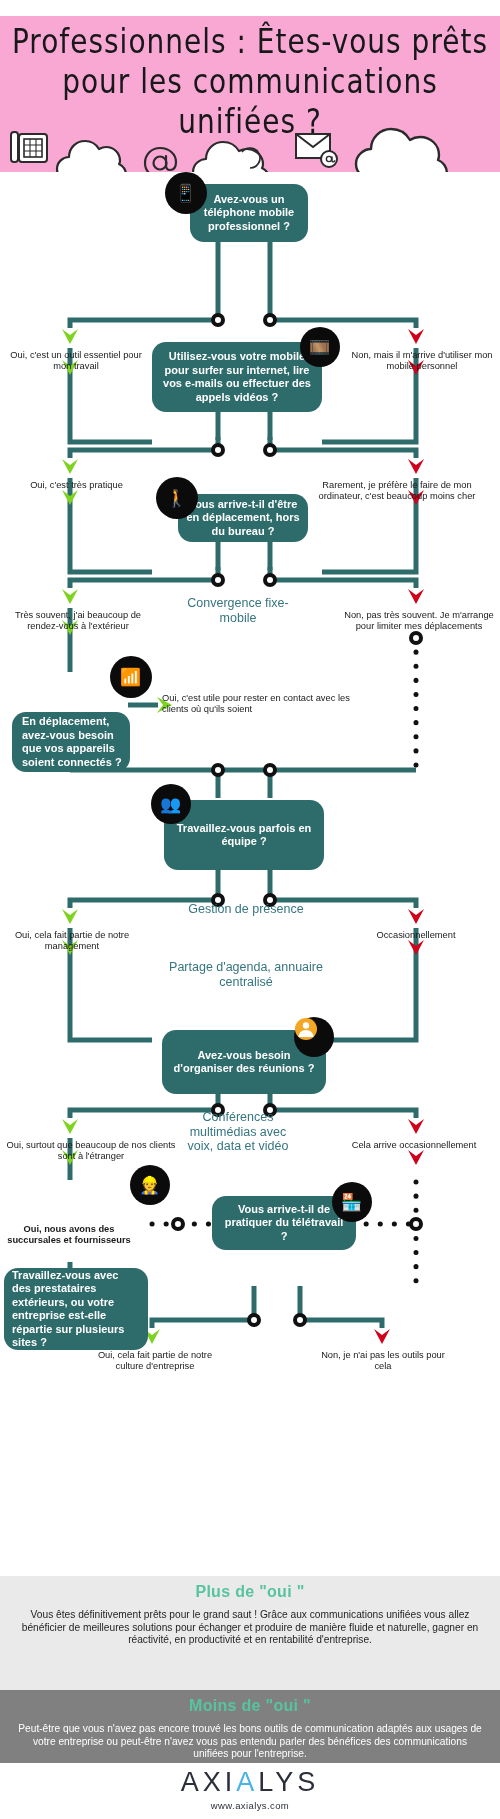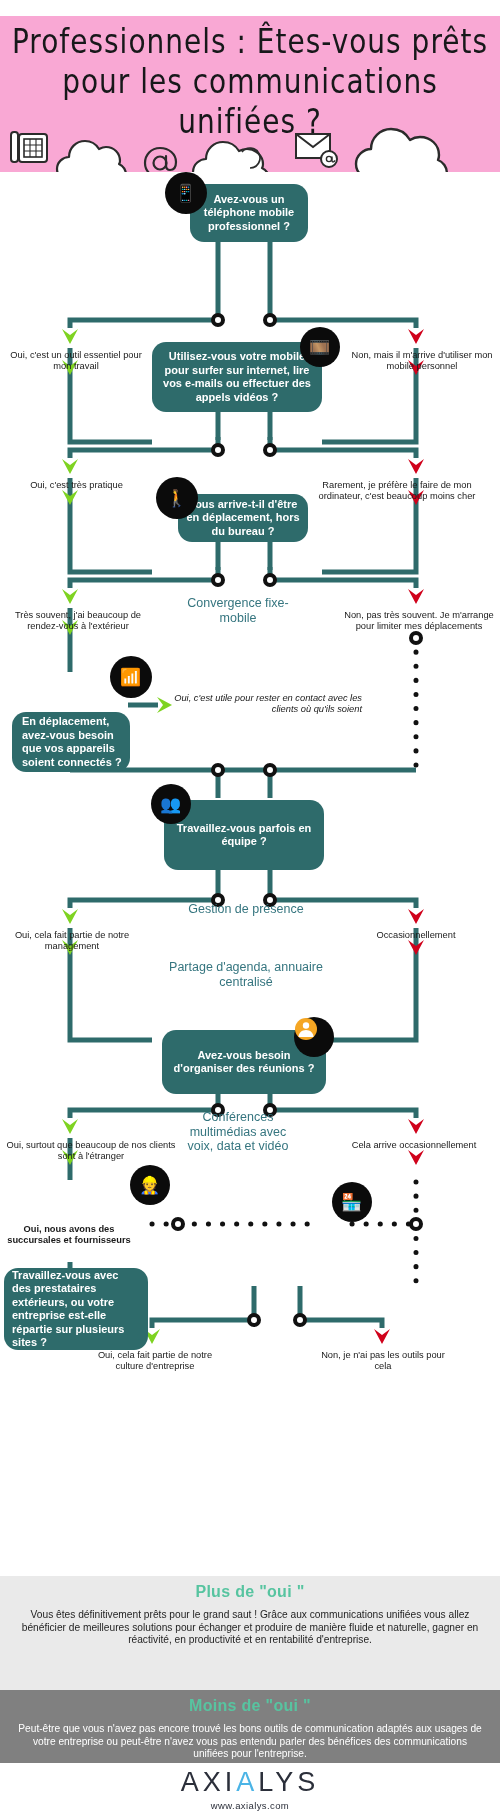--- a/index.html
+++ b/index.html
@@ -312,21 +312,21 @@
 
   <div class="feat" style="left:172px; top:424px; width:132px;">
     <span>Convergence fixe-mobile</span>
   </div>
 
   <div class="qbox left" style="left:12px; top:500px; width:118px; height:60px; justify-content:flex-start; padding-left:10px;">
     <span>En déplacement, avez-vous besoin que vos appareils soient connectés ?</span>
   </div>
   <div class="badge" style="left:110px; top:484px; width:42px; height:42px;">📶</div>
 
-  <div class="ans" style="left:162px; top:521px; width:200px; text-align:right;font-style:italic;">
+  <div class="ans" style="left:162px; top:521px; width:200px; text-align:left;">
     <span>Oui, c'est utile pour rester en contact avec les clients où qu'ils soient</span>
   </div>
 
   <div class="qbox" style="left:164px; top:628px; width:160px; height:70px;">
     <span>Travaillez-vous parfois en équipe ?</span>
   </div>
   <div class="badge" style="left:151px; top:612px; width:40px; height:40px;">👥</div>
 
   <div class="ans" style="left:2px; top:758px; width:140px;">
     <span>Oui, cela fait partie de notre management</span>
@@ -362,20 +362,23 @@
 
   <div class="feat" style="left:178px; top:938px; width:120px;">
     <span>Conférences multimédias avec voix, data et vidéo</span>
   </div>
 
   <div class="qbox left" style="left:4px; top:1056px; width:144px; height:82px; justify-content:center;">
     <span>Travaillez-vous avec des prestataires extérieurs, ou votre entreprise est-elle répartie sur plusieurs sites ?</span>
   </div>
   <div class="badge" style="left:130px; top:993px; width:40px; height:40px;">👷</div>
 
+  <div class="qbox" style="left:212px; top:1024px; width:144px; height:54px;">
+    <span>Vous arrive-t-il de pratiquer du télétravail ?</span>
+  </div>
   <div class="badge" style="left:332px; top:1010px; width:40px; height:40px;">🏪</div>
 
   <div class="ans" style="left:4px; top:1052px; width:130px;font-weight:bold;">
     <span>Oui, nous avons des succursales et fournisseurs</span>
   </div>
   <div class="ans" style="left:90px; top:1178px; width:130px;">
     <span>Oui, cela fait partie de notre culture d'entreprise</span>
   </div>
   <div class="ans" style="left:318px; top:1178px; width:130px;">
     <span>Non, je n'ai pas les outils pour cela</span>

